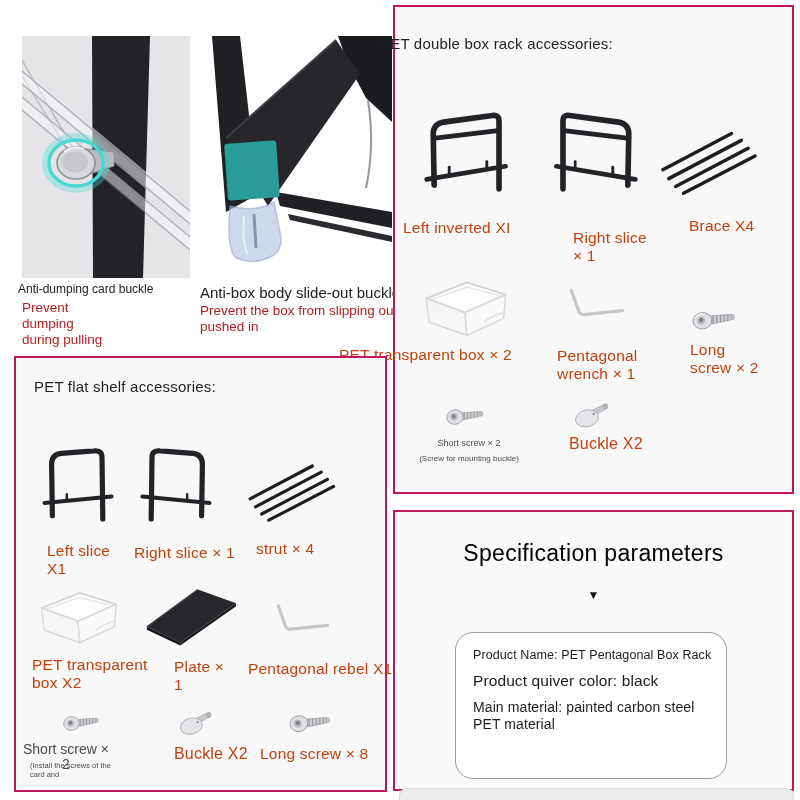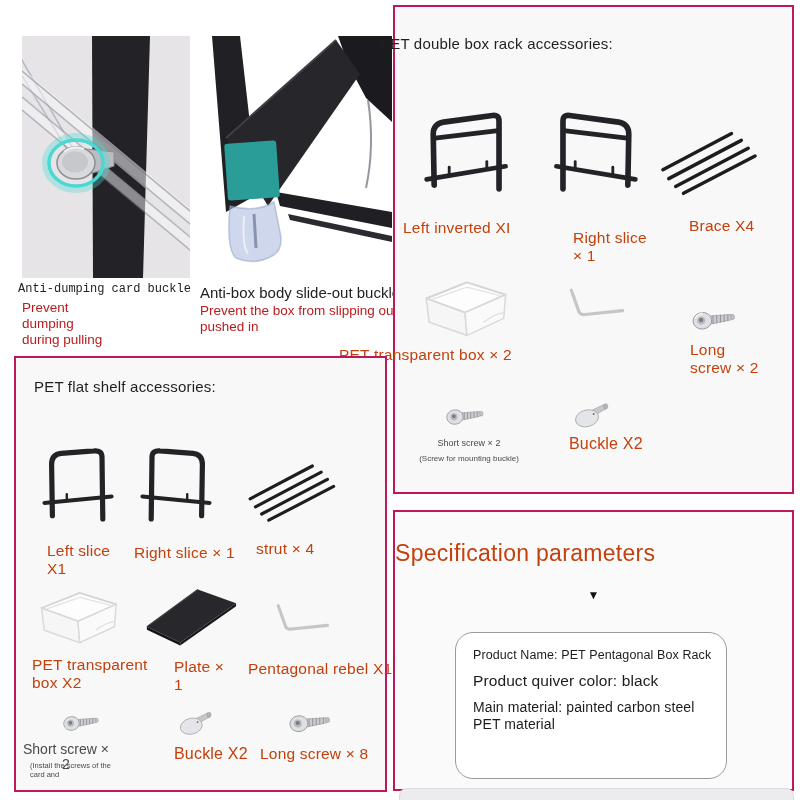--- a/index.html
+++ b/index.html
@@ -3,24 +3,24 @@
 <meta charset="utf-8">
 <style>
   html,body{margin:0;padding:0;background:#fff;}
   .page{position:relative;width:800px;height:800px;background:#ffffff;overflow:hidden;
         font-family:"Liberation Sans", sans-serif;color:#262626;}
   .abs{position:absolute;}
   .panel{position:absolute;background:#f8f8f8;border:2px solid #be185d;}
   .ptitle{position:absolute;font-size:15px;color:#1f1f1f;letter-spacing:.2px;white-space:nowrap;}
   .lbl{position:absolute;font-size:15.5px;line-height:1.16;color:#c2410c;letter-spacing:.2px;white-space:pre-line;}
   .small-note{position:absolute;color:#4a4a4a;white-space:pre-line;text-align:center;}
-  .cap1{position:absolute;font-size:12px;color:#222;font-family:Liberation Mono, monospace;}
+  .cap1{position:absolute;font-size:12px;color:#222;}
   .cap2{position:absolute;font-size:15px;color:#222;}
   .sub{position:absolute;color:#b91c1c;white-space:pre-line;line-height:1.2;}
-  .spec-title{position:absolute;width:100%;font-size:23px;color:#c2410c;letter-spacing:.3px;}
+  .spec-title{position:absolute;width:100%;text-align:center;font-size:23px;color:#000000;letter-spacing:.3px;}
   .spec-arrow{position:absolute;width:100%;text-align:center;font-size:12px;color:#111;}
   .spec-box{position:absolute;background:#ffffff;border:1.5px solid #9a9a9a;border-radius:18px;
             box-sizing:border-box;padding:15px 16px 10px 17px;}
   .spec-row{color:#1c1c1c;letter-spacing:.1px;line-height:1.22;}
   .r0{font-size:12.5px;white-space:nowrap;margin-bottom:9px;}
   .r1{font-size:14px;margin-bottom:6px;}
   .r2{font-size:15.5px;margin-bottom:8px;}
   .r3{font-size:15.5px;}
   .bottom-strip{position:absolute;left:399px;top:788px;width:393px;height:12px;background:#ececee;
                 border:1px solid #dcdcde;border-bottom:none;border-radius:8px 8px 0 0;}
@@ -140,20 +140,22 @@
           <ellipse cx="55.5" cy="20.5" rx="2.5" ry="3.5" fill="#c3c4c8" stroke="#97989c" stroke-width=".8"></ellipse>
           <ellipse cx="15" cy="20" rx="12.5" ry="11" fill="#dfe0e3" stroke="#96979b" stroke-width="1.2"></ellipse>
           <circle cx="13.5" cy="19.5" r="5.5" fill="#b9bac0"></circle>
           <polygon points="13.5,15.5 16.5,17.5 15.5,21.5 11.5,21.5 10.5,17.5" fill="#7b7c82"></polygon>
           <path d="M6 15 Q10 10 17 10" stroke="#f4f4f6" stroke-width="2" fill="none"></path>
         </g>
       </svg>
     </div>
 
     <div class="lbl" style="left:-56px;top:339px;">PET transparent box × 2</div>
+    <div class="lbl" style="left:162px;top:340px;">Pentagonal
+wrench × 1</div>
     <div class="lbl" style="left:295px;top:334px;">Long
 screw × 2</div>
 
     <div class="abs" style="left:50px;top:394px;">
       <svg width="42" height="29" viewBox="0 0 64 40">
         <g transform="rotate(-8 32 20)">
           <polygon points="26,15 54,17 54,24 26,26" fill="#cbccd0" stroke="#97989c" stroke-width=".8"></polygon>
           <path d="M30 14.8 L28.5 26.2 M35 15.1 L33.5 26 M40 15.4 L38.5 25.8 M45 15.7 L43.5 25.5 M50 16 L48.5 25.2" stroke="#8e8f93" stroke-width="1.2"></path>
           <ellipse cx="55.5" cy="20.5" rx="2.5" ry="3.5" fill="#c3c4c8" stroke="#97989c" stroke-width=".8"></ellipse>
           <ellipse cx="15" cy="20" rx="12.5" ry="11" fill="#dfe0e3" stroke="#96979b" stroke-width="1.2"></ellipse>

